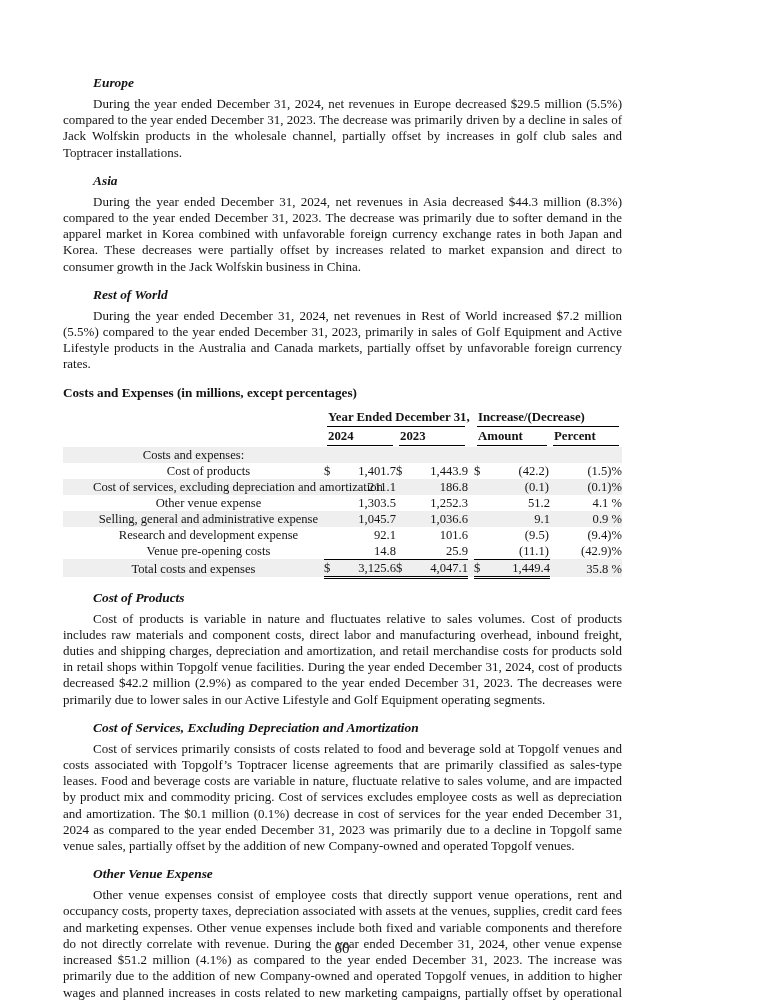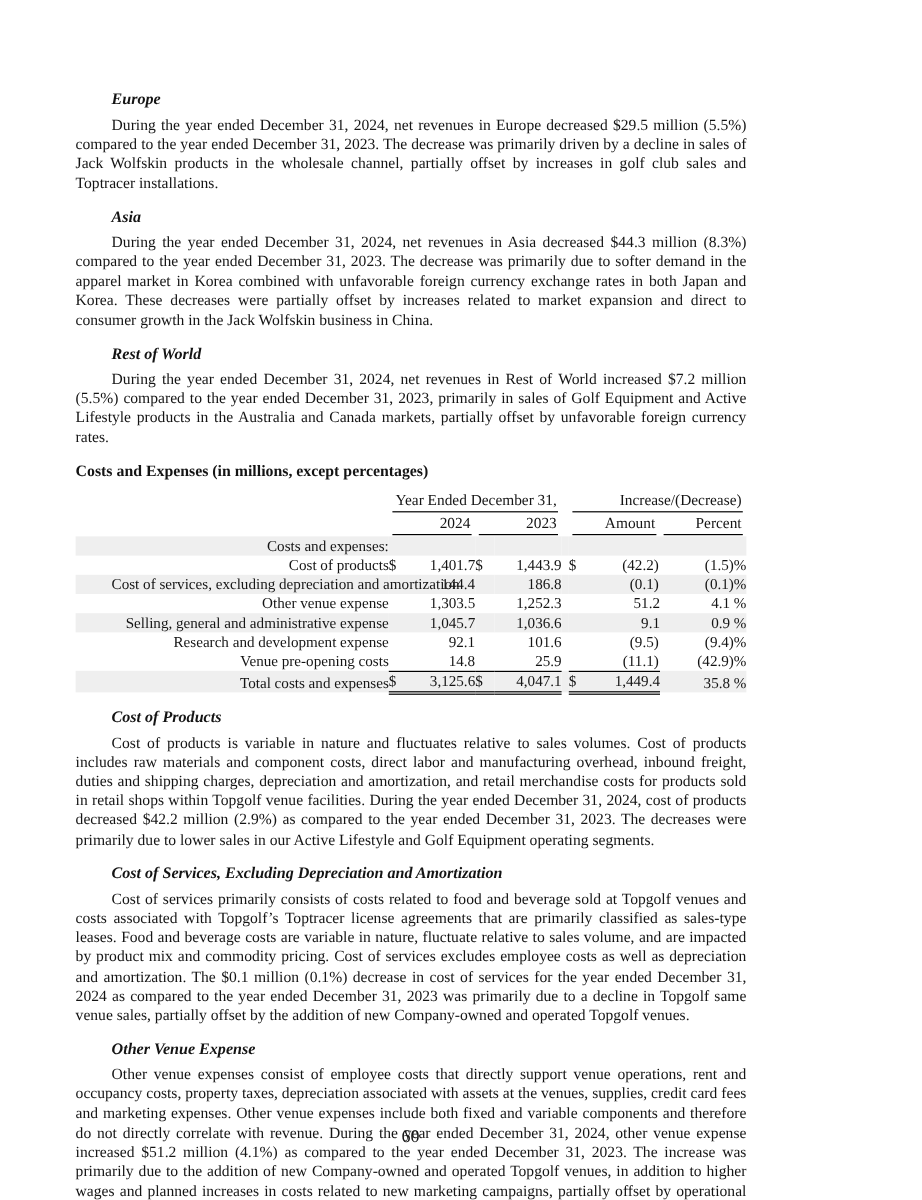--- a/index.html
+++ b/index.html
@@ -52,30 +52,30 @@
     overflow: visible;
     white-space: nowrap;
   }
   col.c-lbl { width: auto; }
   col.c-d   { width: 16px; }
   col.c-v   { width: 56px; }
   col.c-g   { width: 6px; }
   col.c-v2  { width: 60px; }
   col.c-p   { width: 72px; }
   thead .grp, thead .colhead {
-    font-weight: normal;
-    text-align: right;
+    font-weight: bold;
+    text-align: left;
     border-bottom: 1px solid #000;
     padding: 0 1px 2px 1px;
     margin: 0 3px;
     font-size: 12.8px;
     line-height: 14px;
   }
   tr.shaded { background: #efefef; }
-  td.lbl { text-align: right; padding-left: 2px; }
+  td.lbl { text-align: center; padding-left: 2px; }
   td.lbl.ind { padding-left: 30px; }
   td.d { text-align: left; padding-left: 3px; }
   td.v { text-align: right; padding-right: 7px; }
   td.v.paren { padding-right: 1px; }
   td.p { text-align: right; padding-right: 2px; }
   td.ru { border-bottom: 1px solid #000; margin-top: 24px; }
   td.rd { border-bottom: 3px double #000; }
   
   .page-number {
     position: absolute;
@@ -167,21 +167,21 @@
           <td class="d">$</td>
           <td class="v">1,443.9</td>
           <td class="g"></td>
           <td class="d">$</td>
           <td class="v paren">(42.2)</td>
           <td class="p">(1.5)%</td>
         </tr>
         <tr class="shaded">
           <td class="lbl ind">Cost of services, excluding depreciation and amortization</td>
           <td class="d"></td>
-          <td class="v">144.4</td>
+          <td class="v">211.1</td>
           <td class="d"></td>
           <td class="v">186.8</td>
           <td class="g"></td>
           <td class="d"></td>
           <td class="v paren">(0.1)</td>
           <td class="p">(0.1)%</td>
         </tr>
         <tr>
           <td class="lbl ind">Other venue expense</td>
           <td class="d"></td>

